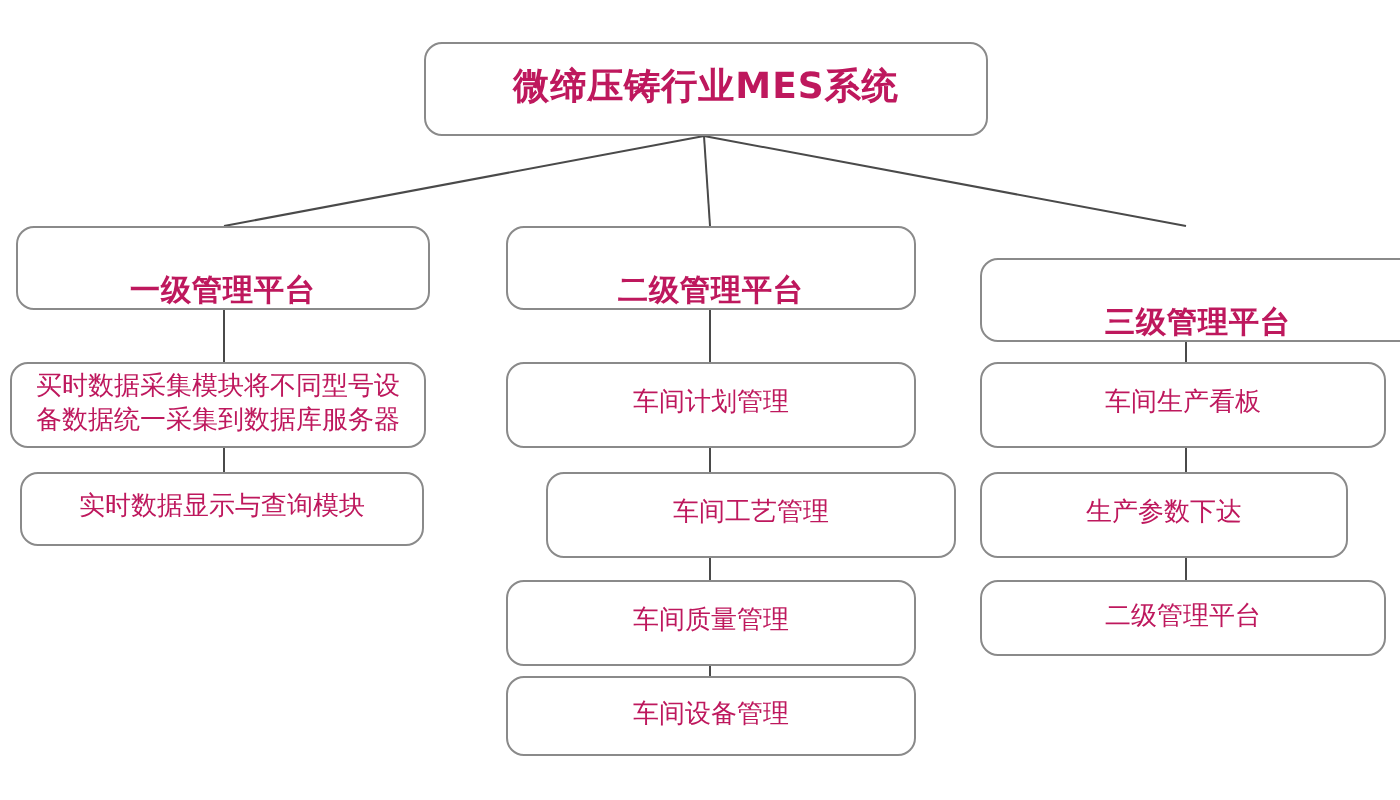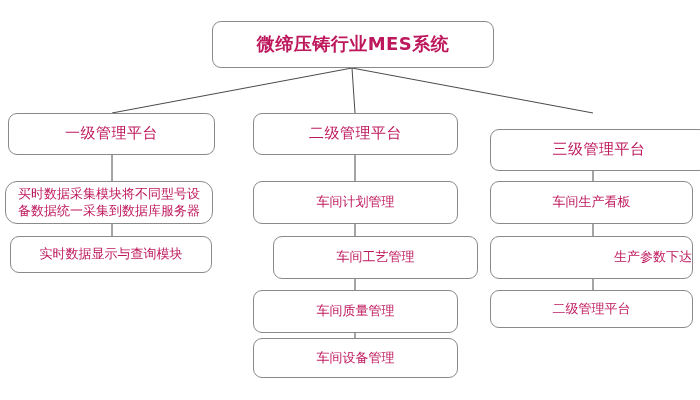--- a/index.html
+++ b/index.html
@@ -31,22 +31,23 @@
     color:#be185d;
     line-height:1.15;
   }
   .node-title{
     font-size:18px;
     font-weight:bold;
     letter-spacing:.5px;
   }
   .node-level{
     font-size:15px;
-    font-weight:normal;
+    font-weight:bold;
     letter-spacing:.5px;
+    align-items:flex-end;
   }
   .node-module{
     font-size:13px;
     font-weight:normal;
   }
   .node-module.two-line{
     font-size:13px;
     line-height:1.25;
     padding:0 3px;
   }
@@ -85,21 +86,21 @@
   </div>
 
   <div class="node node-level" style="left:253px;top:113px;width:205px;height:42px;">
     <span>二级管理平台</span>
   </div>
 
   <div class="node node-level" style="left:490px;top:129px;width:218px;height:42px;">
     <span>三级管理平台</span>
   </div>
 
-  <div class="node node-module two-line" style="left:5px;top:181px;width:208px;height:43px;flex-direction:column;border-radius:12px;">
+  <div class="node node-module two-line" style="left:5px;top:181px;width:208px;height:43px;flex-direction:column;">
     <span>买时数据采集模块将不同型号设</span>
     <span>备数据统一采集到数据库服务器</span>
   </div>
 
   <div class="node node-module" style="left:10px;top:236px;width:202px;height:37px;">
     <span>实时数据显示与查询模块</span>
   </div>
 
   <div class="node node-module" style="left:253px;top:181px;width:205px;height:43px;">
     <span>车间计划管理</span>
@@ -114,21 +115,21 @@
   </div>
 
   <div class="node node-module" style="left:253px;top:338px;width:205px;height:40px;">
     <span>车间设备管理</span>
   </div>
 
   <div class="node node-module" style="left:490px;top:181px;width:203px;height:43px;">
     <span>车间生产看板</span>
   </div>
 
-  <div class="node node-module" style="left:490px;top:236px;width:203px;height:43px;justify-content:flex-end;">
+  <div class="node node-module" style="left:490px;top:236px;width:184px;height:43px;">
     <span>生产参数下达</span>
   </div>
 
   <div class="node node-module" style="left:490px;top:290px;width:203px;height:38px;">
     <span>二级管理平台</span>
   </div>
 
 </div>
 
 </body></html>

